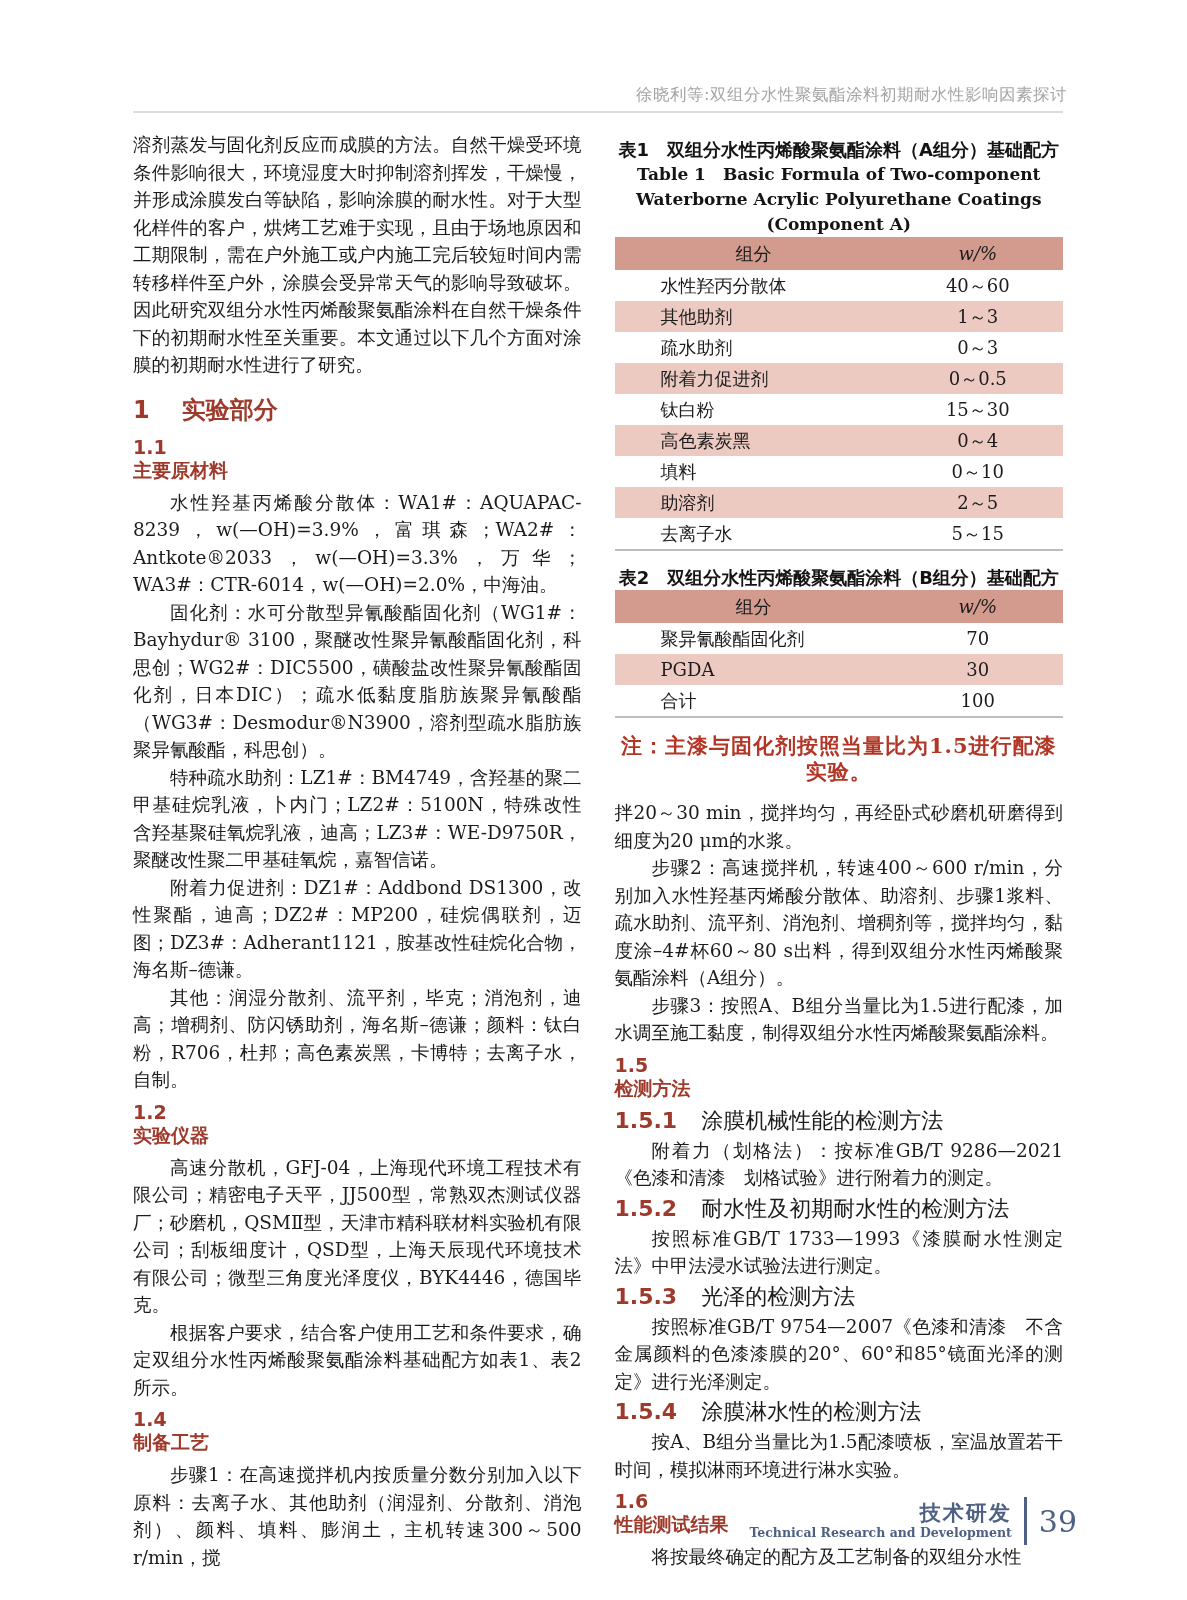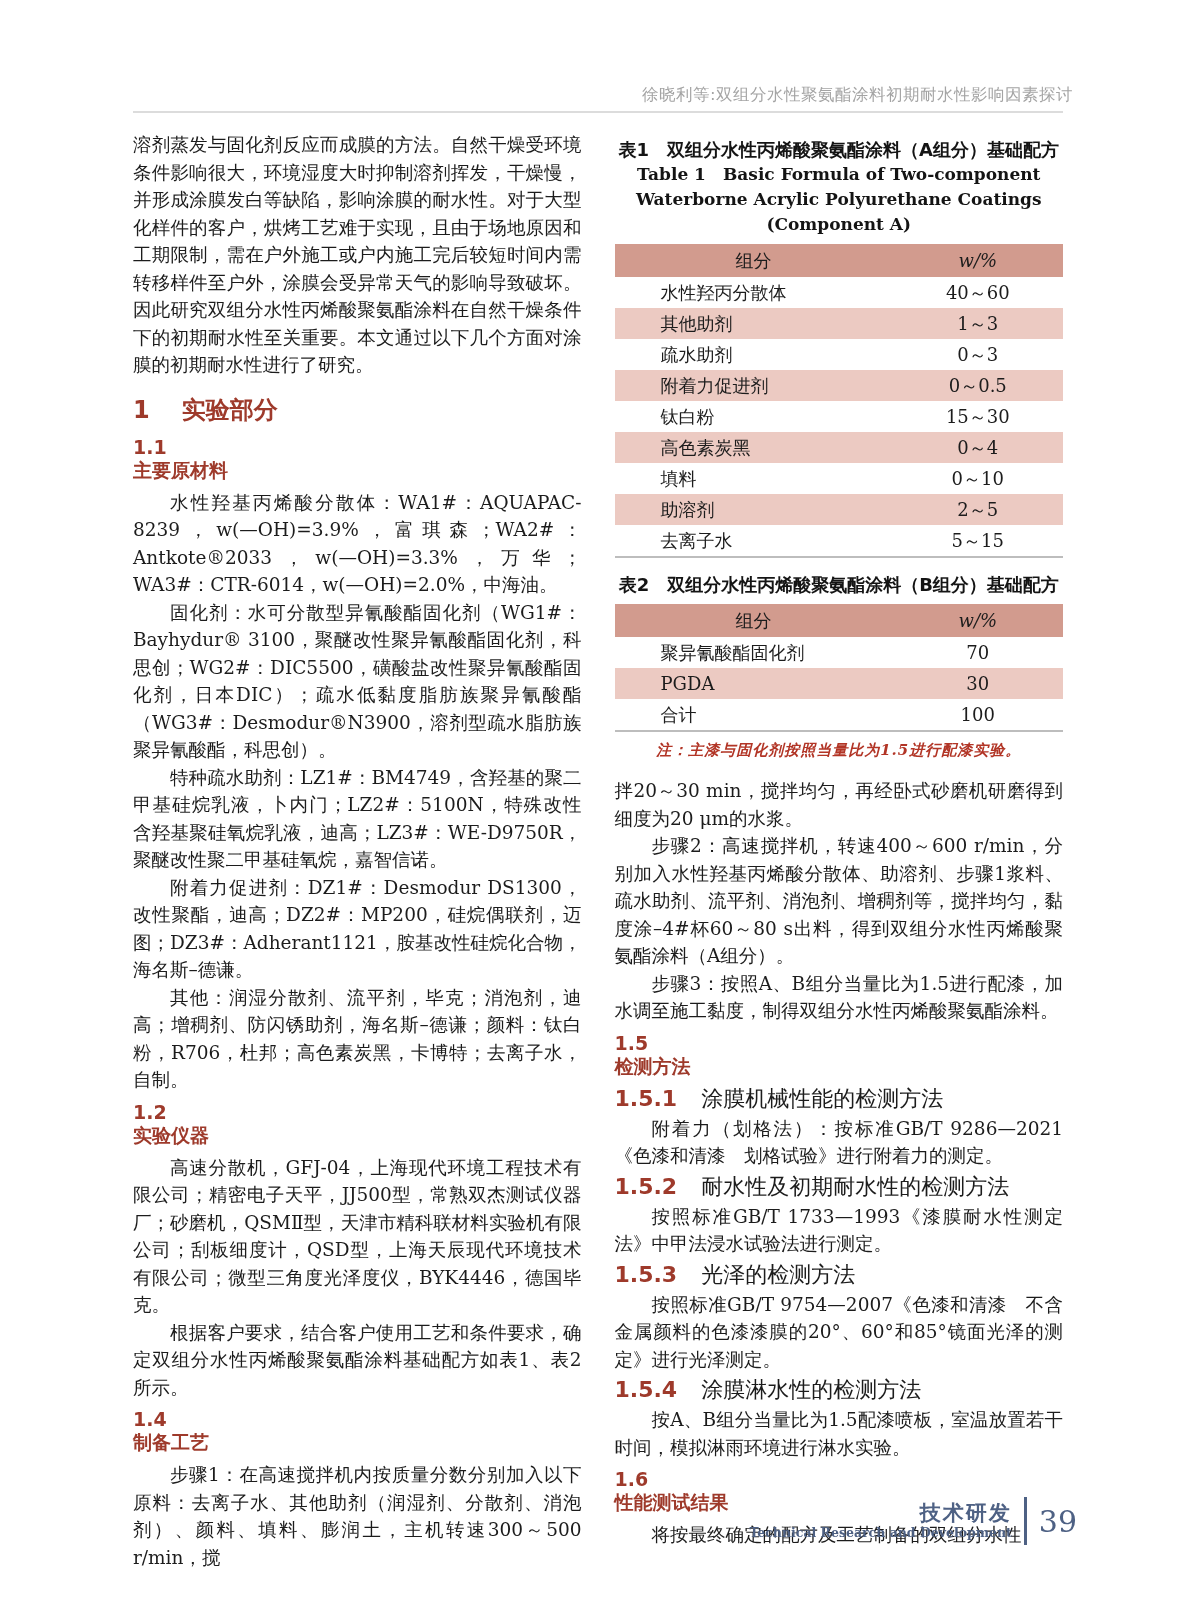--- a/index.html
+++ b/index.html
@@ -2,21 +2,21 @@
 <html lang="zh"><head>
 <meta charset="utf-8">
 <style>
   html,body{margin:0;padding:0;}
   body{
     width:1187px;height:1600px;position:relative;background:#ffffff;
     font-family:"DejaVu Serif","Liberation Serif",serif;
     color:#1c1c1c;overflow:hidden;
   }
   .running-head{
-    position:absolute;top:84px;left:143px;width:930px;text-align:right;
+    position:absolute;top:84px;left:137px;width:930px;text-align:right;
     font-family:"DejaVu Sans","Liberation Sans",sans-serif;
     font-size:16.5px;color:#a4a4a4;letter-spacing:0.5px;
   }
   .head-rule{position:absolute;top:111px;left:133px;width:930px;height:2px;background:#dcdcdc;}
   .columns{position:absolute;top:131px;left:133px;width:930px;display:flex;gap:33px;}
   .col{width:455px;}
   p.body{font-size:18.5px;line-height:27.5px;text-align:justify;margin:0;text-indent:37px;}
   p.noindent{text-indent:0;}
   
   .h1{display:flex;align-items:baseline;margin:15px 0 10px 0;
@@ -29,31 +29,31 @@
   .h2 .num{margin-right:22px;}
   .h3{display:flex;align-items:center;margin:3px 0 2px 0;font-size:22px;line-height:28px;}
   .h3 .num{font-family:"DejaVu Sans","Liberation Sans",sans-serif;font-weight:bold;color:#9e3a2b;margin-right:24px;}
   .h3 .ttl{color:#1c1c1c;}
   
   .tblwrap{margin:6px 0 14px 0;}
   .tcap-zh{text-align:center;font-family:"DejaVu Sans","Liberation Sans",sans-serif;
            font-weight:bold;font-size:18px;line-height:25px;color:#141414;}
   .tcap-en{text-align:center;font-family:"DejaVu Serif","Liberation Serif",serif;
            font-weight:bold;font-size:17px;line-height:25px;color:#141414;}
-  table.tbl{width:100%;border-collapse:collapse;margin-top:7px;font-size:18px;
+  table.tbl{width:100%;border-collapse:collapse;font-size:18px;
             border-bottom:2px solid #bdbdbd;}
   table.tbl th{background:#d29b8e;height:31px;font-weight:normal;}
   th.th-name{width:62%;text-align:center;}
   th.th-val{width:38%;text-align:center;font-style:italic;font-family:"DejaVu Serif",serif;}
   table.tbl td{height:29px;}
   td.c-name{padding-left:46px;text-align:left;}
   td.c-val{text-align:center;}
   tr.alt{background:#eccac2;}
-  .tnote{margin-top:5px;text-align:center;color:#b23526;font-weight:bold;
-         font-size:15px;line-height:26px;letter-spacing:1px;font-style:italic;}
+  .tnote{margin-top:15px;text-align:center;color:#b23526;font-weight:bold;
+         font-size:21px;line-height:26px;letter-spacing:1px;}
   
   .footer{position:absolute;top:1497px;right:110px;display:flex;align-items:center;gap:12px;color:#4e6184;}
   .f-left{text-align:right;}
   .f-zh{font-family:"DejaVu Sans","Liberation Sans",sans-serif;font-weight:bold;
         font-size:21px;line-height:24px;letter-spacing:2px;}
   .f-en{font-family:"DejaVu Serif","Liberation Serif",serif;font-weight:bold;
         font-size:12.5px;line-height:16px;}
   .f-bar{width:3px;height:48px;background:#4e6184;}
   .f-num{font-size:30px;font-family:"DejaVu Serif","Liberation Serif",serif;}
 </style>
@@ -73,21 +73,21 @@
       <span>实验部分</span>
     </div>
 
     <div class="h2">
       <span class="num">1.1</span>
       <span>主要原材料</span>
     </div>
     <p class="body">水性羟基丙烯酸分散体：WA1#：AQUAPAC-8239，w(—OH)=3.9%，富琪森；WA2#：Antkote®2033，w(—OH)=3.3%，万华；WA3#：CTR-6014，w(—OH)=2.0%，中海油。</p>
     <p class="body">固化剂：水可分散型异氰酸酯固化剂（WG1#：Bayhydur® 3100，聚醚改性聚异氰酸酯固化剂，科思创；WG2#：DIC5500，磺酸盐改性聚异氰酸酯固化剂，日本DIC）；疏水低黏度脂肪族聚异氰酸酯（WG3#：Desmodur®N3900，溶剂型疏水脂肪族聚异氰酸酯，科思创）。</p>
     <p class="body">特种疏水助剂：LZ1#：BM4749，含羟基的聚二甲基硅烷乳液，卜内门；LZ2#：5100N，特殊改性含羟基聚硅氧烷乳液，迪高；LZ3#：WE-D9750R，聚醚改性聚二甲基硅氧烷，嘉智信诺。</p>
-    <p class="body">附着力促进剂：DZ1#：Desmodur DS1300，改性聚酯，迪高；DZ2#：MP200，硅烷偶联剂，迈图；DZ3#：Adherant1121，胺基改性硅烷化合物，海名斯–德谦。</p>
+    <p class="body">附着力促进剂：DZ1#：Addbond DS1300，改性聚酯，迪高；DZ2#：MP200，硅烷偶联剂，迈图；DZ3#：Adherant1121，胺基改性硅烷化合物，海名斯–德谦。</p>
     <p class="body">其他：润湿分散剂、流平剂，毕克；消泡剂，迪高；增稠剂、防闪锈助剂，海名斯–德谦；颜料：钛白粉，R706，杜邦；高色素炭黑，卡博特；去离子水，自制。</p>
 
     <div class="h2">
       <span class="num">1.2</span>
       <span>实验仪器</span>
     </div>
     <p class="body">高速分散机，GFJ-04，上海现代环境工程技术有限公司；精密电子天平，JJ500型，常熟双杰测试仪器厂；砂磨机，QSMⅡ型，天津市精科联材料实验机有限公司；刮板细度计，QSD型，上海天辰现代环境技术有限公司；微型三角度光泽度仪，BYK4446，德国毕克。</p>
 
     <p class="body">根据客户要求，结合客户使用工艺和条件要求，确定双组分水性丙烯酸聚氨酯涂料基础配方如表1、表2所示。</p>
 

